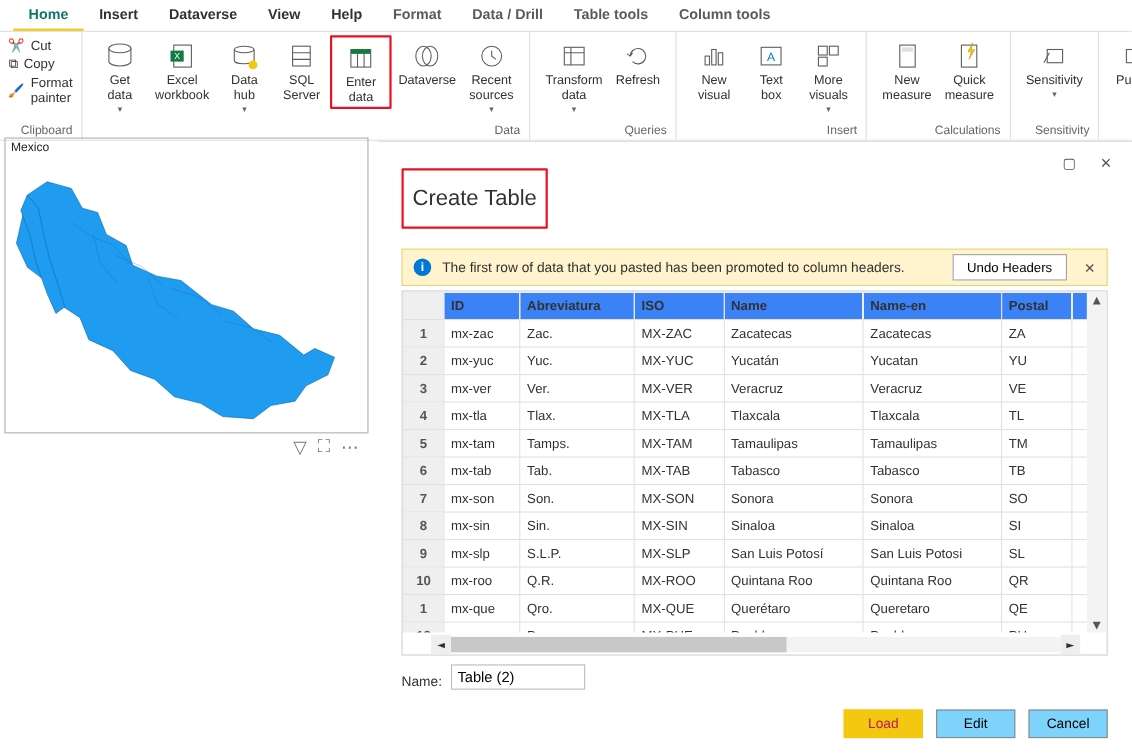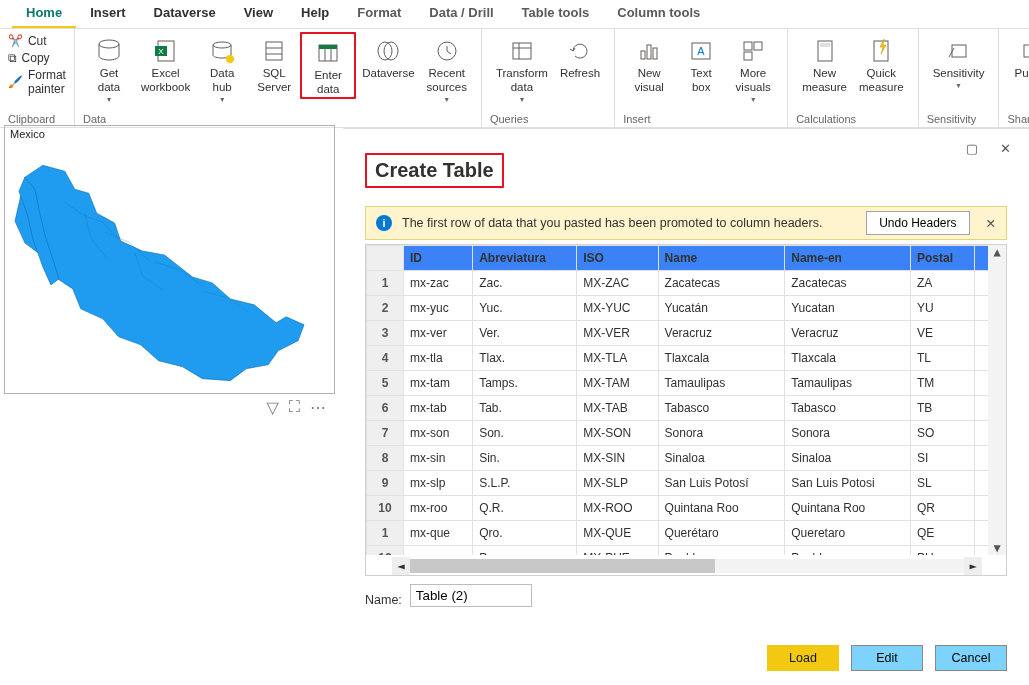--- a/index.html
+++ b/index.html
@@ -5,57 +5,57 @@
 html,body{margin:0;padding:0;font-family:"Segoe UI",Arial,sans-serif;font-size:12px;color:#323130;background:#fff;width:1029px;height:685px;overflow:hidden}
 
 .tabs{display:flex;height:28px;border-bottom:1px solid #e1dfdd;padding-left:12px}
 .tab{padding:5px 14px 0;font-size:13px;font-weight:600;color:#323130;border-bottom:2px solid transparent}
 .tab.active{color:#0f766e;border-bottom:2px solid #f2c811}
 .tab.ctx{color:#5a5a5a}
 
 .ribbon{display:flex;border-bottom:1px solid #e1dfdd;height:98px}
 .group{border-right:1px solid #e1dfdd;padding:3px 8px 0;display:flex;flex-direction:column}
 .group-body{flex:1;display:flex;align-items:flex-start}
-.group-label{text-align:left;color:#666;font-size:11px;padding-bottom:2px}
+.group-label{text-align:right;color:#666;font-size:11px;padding-bottom:2px}
 .clip-list{display:flex;flex-direction:column;gap:3px;padding-top:2px}
 .clip-item{display:flex;align-items:center;gap:5px;font-size:12px}
 .big-btn{display:flex;flex-direction:column;align-items:center;justify-content:flex-start;padding:3px 6px 0;font-size:11.5px;line-height:1.2;text-align:center;min-width:40px}
 .big-btn .ico{height:32px;display:flex;align-items:center;justify-content:center}
 .big-btn .lbl{white-space:pre-line}
 .highlight-box{border:2px solid #e81123;border-radius:1px}
 
 .canvas{position:absolute;left:4px;top:125px;width:329px;height:267px;border:1px solid #b0b0b0}
 .canvas .title{font-size:11px;padding:2px 5px;color:#222}
 .map-svg{width:100%;height:240px}
 .visual-actions{position:absolute;right:8px;bottom:-24px;display:flex;gap:10px;color:#777;font-size:16px}
 
 .dialog{position:absolute;left:343px;top:128px;right:0;bottom:0;background:#fff;padding:10px 22px 14px;border-top:1px solid #ddd}
 .dlg-tb{position:absolute;right:18px;top:12px;display:flex;gap:22px;color:#555;font-size:13px}
-.dlg-title{display:inline-block;font-size:20px;font-weight:700;margin:14px 0 18px;padding:4px 8px}
+.dlg-title{display:inline-block;font-size:20px;font-weight:400;margin:14px 0 18px;padding:14px 8px}
 .msgbar{display:flex;align-items:center;background:#fff4ce;border:1px solid #e1d77a;height:32px;padding:0 10px;gap:10px;font-size:12.5px}
 .msgbar .info{width:16px;height:16px;border-radius:50%;background:#0078d4;color:#fff;display:flex;align-items:center;justify-content:center;font-weight:bold;font-size:11px}
 .msgbar button{background:#fff;border:1px solid #a3a3a3;padding:4px 12px;font-size:12px}
 .msgbar .close{margin-left:6px;color:#555}
 .grid-wrap{position:relative;margin-top:4px;height:330px;border:1px solid #d0d0d0}
 .grid-scroll{overflow:hidden;height:310px}
 table.grid{border-collapse:collapse;width:100%;font-size:12px}
 table.grid th,table.grid td{border:1px solid #e1e1e1;padding:3px 6px;height:18px;text-align:left;white-space:nowrap;overflow:hidden}
 table.grid th{background:#3b82f6;font-weight:600}
 table.grid th.corner{background:#efefef;width:24px}
 table.grid td.rownum{background:#efefef;color:#555;text-align:center;width:24px;font-weight:600}
 .hscroll{position:absolute;bottom:0;left:26px;right:24px;height:18px;display:flex;align-items:center}
 .hscroll .arrow{width:18px;height:18px;border:0;background:#eee;display:flex;align-items:center;justify-content:center;font-family:monospace}
 .hscroll .track{flex:1;height:14px;background:#f3f3f3;position:relative}
 .hscroll .thumb{position:absolute;left:0;top:0;height:14px;width:55%;background:#c8c8c8}
 .vscroll{position:absolute;right:0;top:0;width:18px;height:310px;background:#f3f3f3;display:flex;flex-direction:column;justify-content:space-between;align-items:center;font-family:monospace;color:#555}
 .name-row{margin-top:8px;display:flex;align-items:flex-end;gap:8px;font-size:12.5px}
 .name-row input{width:110px;padding:3px 5px;border:1px solid #bcbcbc}
 .dlg-buttons{position:absolute;right:22px;bottom:14px;display:flex;gap:12px}
 .dlg-buttons button{min-width:72px;padding:5px 14px;font-size:12.5px;border:1px solid #8a8886;background:#7dd3fc}
-.dlg-buttons .primary{background:#f2c811;border:1px solid #f2c811;color:#0f172a}
+.dlg-buttons .primary{background:#f2c811;border:1px solid #f2c811;color:#be185d}
 svg.ic{width:28px;height:28px}
 .chev{font-size:8px;color:#666}
 </style>
 </head>
 <body>
 
 <div class="tabs">
   <div class="tab active">Home</div>
   <div class="tab">Insert</div>
   <div class="tab">Dataverse</div>

